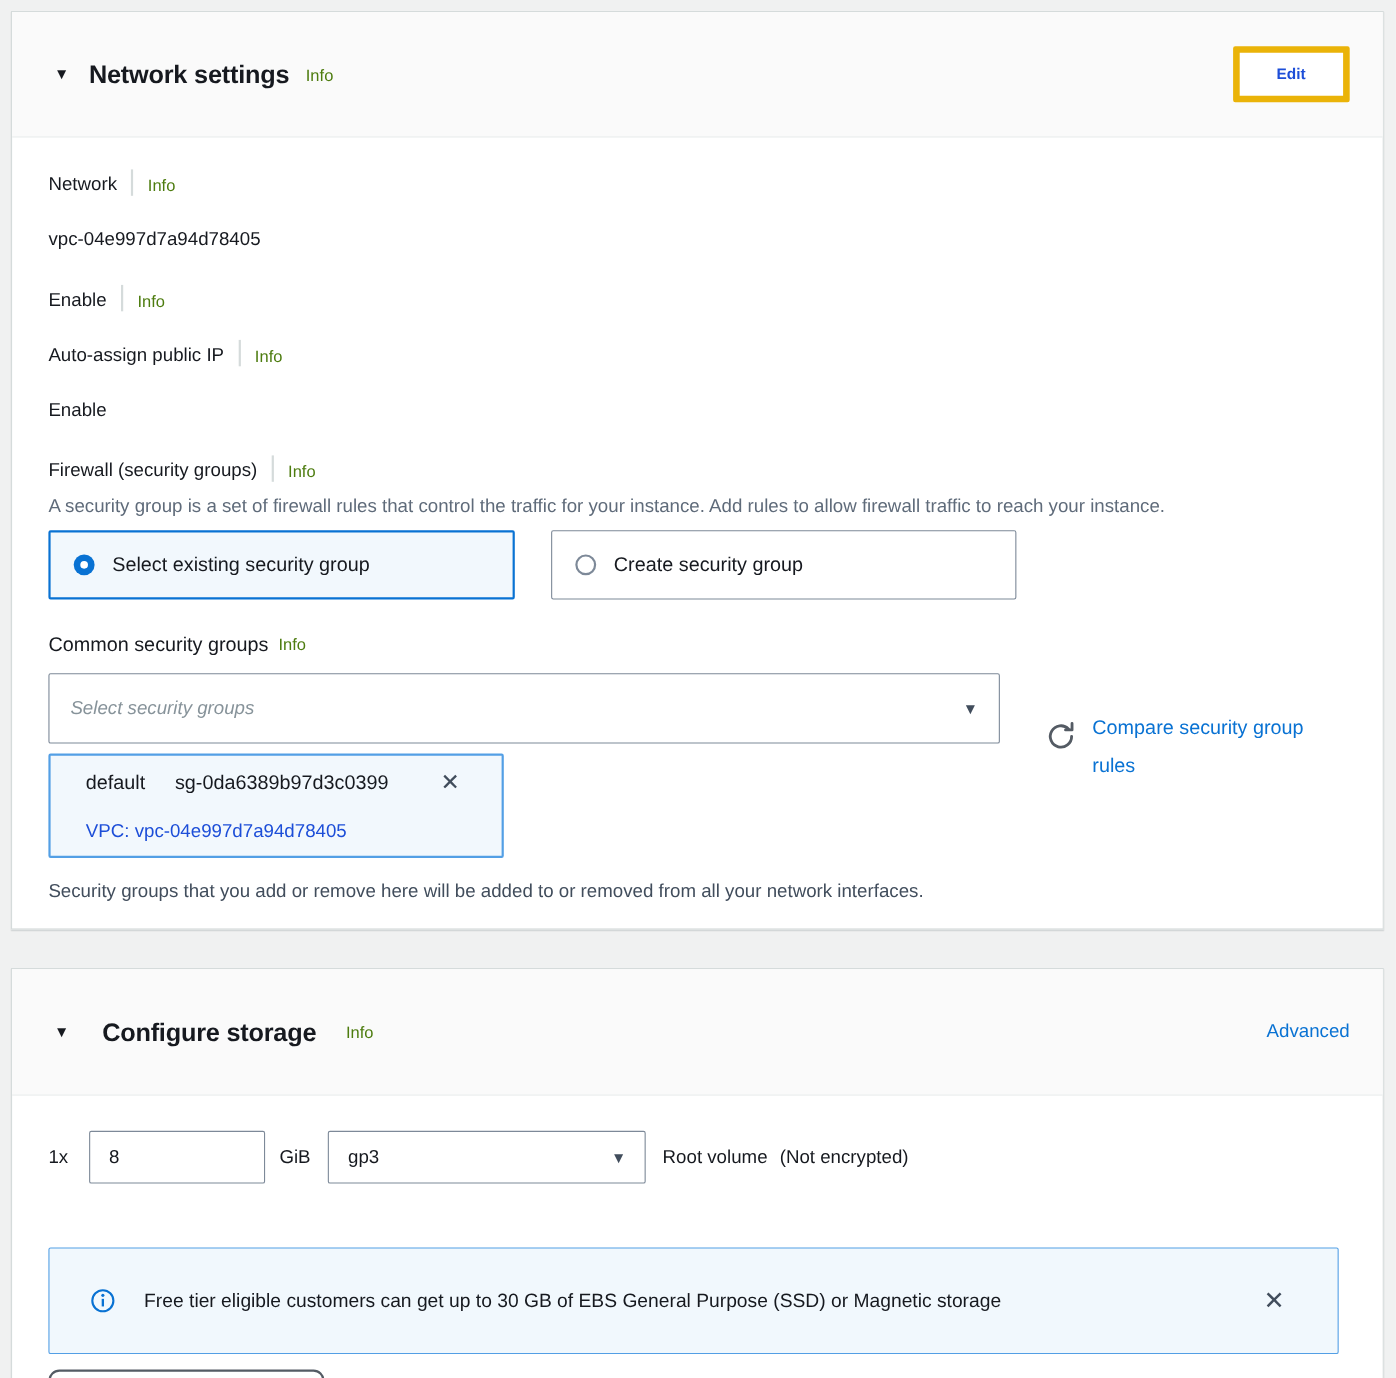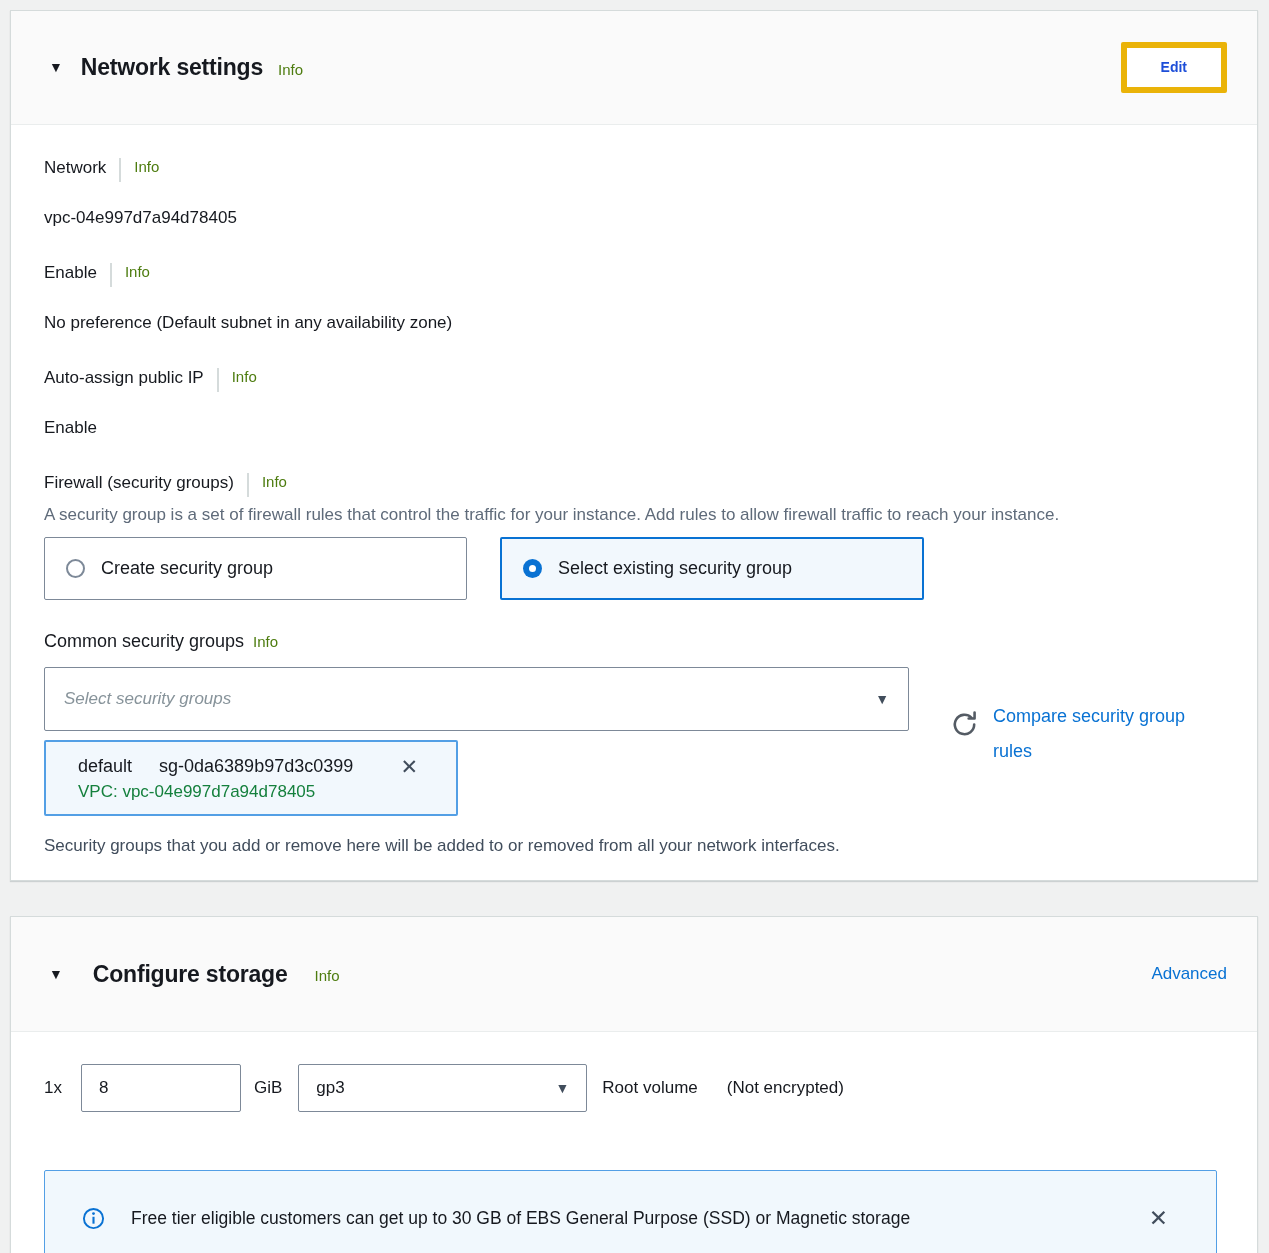--- a/index.html
+++ b/index.html
@@ -33,21 +33,21 @@
   .edit-btn {
     margin-left: auto;
     background: #fff; border: 6px solid #eab308; border-radius: 2px;
     color: #1d4ed8; font-weight: 700; font-size: 14px;
     padding: 11px 34px; cursor: pointer; font-family: inherit; line-height: 1.2;
   }
   .advanced-link { margin-left: auto; color: #0972d3; font-size: 17px; cursor: pointer; }
 
   .panel-body { padding: 33px 40px 24px 33px; }
 
-  .field-label { display: flex; align-items: flex-start; font-size: 17px; height: 20px; margin-bottom: 30px; }
+  .field-label { display: flex; align-items: flex-end; font-size: 17px; height: 20px; margin-bottom: 30px; }
   .label-divider { width: 2px; height: 24px; background: #d5dbdb; margin: 0 13px; }
   .field-value { font-size: 17px; height: 20px; margin-bottom: 35px; }
   .firewall-label { margin-bottom: 0; }
   .field-desc { color: #5f6b7a; font-size: 17px; line-height: 24px; margin-top: 10px; max-width: 1145px; }
 
   .tiles { display: flex; gap: 33px; margin: 10px 0 30px; }
   .tile {
     height: 63px; display: flex; align-items: center; padding: 0 21px;
     border: 1px solid #7d8998; border-radius: 2px; background: #fff;
     font-size: 18px; cursor: pointer;
@@ -77,42 +77,42 @@
   .select-arrow { color: #414d5c; font-size: 14px; }
 
   .chip {
     width: 414px; margin-top: 9px;
     border: 2px solid #539fe5; background: #f2f8fd; border-radius: 2px;
     padding: 13px 32px 12px;
   }
   .chip-line1 { display: flex; align-items: center; font-size: 18px; height: 23px; }
   .chip-name { margin-right: 27px; }
   .chip-x { margin-left: auto; margin-right: 6px; font-size: 21px; color: #414d5c; cursor: pointer; line-height: 1; }
-  .chip-vpc { color: #15803d; font-size: 17px; margin-top: 4px; height: 20px; }
+  .chip-vpc { color: #1d4ed8; font-size: 17px; margin-top: 23px; height: 20px; }
 
   .sg-side { margin-left: 40px; padding-top: 46px; display: flex; align-items: flex-start; }
   .refresh-btn { width: 31px; height: 31px; margin: 10px 13px 0 0; cursor: pointer; flex: none; }
   .compare-link { color: #0972d3; font-size: 18px; line-height: 35px; width: 195px; cursor: pointer; }
 
   .footnote { font-size: 17px; color: #414d5c; margin-top: 20px; height: 20px; }
 
   .storage-body { padding: 32px 40px 0 33px; }
   .vol-row { display: flex; align-items: center; font-size: 17px; }
   .vol-count { width: 24px; margin-right: 13px; }
   .vol-size {
     width: 160px; height: 48px; border: 1px solid #7d8998; border-radius: 2px;
     font-size: 17px; padding: 0 17px; font-family: inherit; color: #16191f;
   }
   .vol-unit { margin: 0 16px 0 13px; }
   .vol-select {
     width: 289px; height: 48px; border: 1px solid #7d8998; border-radius: 2px; background: #fff;
     display: flex; align-items: center; padding: 0 17px; cursor: pointer;
   }
   .vol-type { flex: 1; font-size: 17px; }
-  .vol-desc { margin-left: 15px; display: flex; gap: 29px; }
+  .vol-desc { margin-left: 15px; display: flex; gap: 11px; }
 
   .banner {
     margin-top: 58px; height: 97px;
     border: 1px solid #539fe5; background: #f1f8fd; border-radius: 2px;
     display: flex; align-items: center; padding: 0 48px 0 37px;
   }
   .banner-icon { width: 23px; height: 23px; flex: none; }
   .banner-text { margin-left: 26px; font-size: 17.5px; }
   .banner-x { margin-left: auto; font-size: 23px; color: #414d5c; cursor: pointer; line-height: 1; }
 
@@ -141,44 +141,43 @@
         <span class="label-divider"></span>
         <span class="info-link">Info</span>
       </div>
       <div class="field-value">vpc-04e997d7a94d78405</div>
 
       <div class="field-label">
         <span>Enable</span>
         <span class="label-divider"></span>
         <span class="info-link">Info</span>
       </div>
-      <div class="field-value">No preference (Default subnet in any availability zone)</div>
 
       <div class="field-label">
         <span>Auto-assign public IP</span>
         <span class="label-divider"></span>
         <span class="info-link">Info</span>
       </div>
       <div class="field-value">Enable</div>
 
       <div class="field-label firewall-label">
         <span>Firewall (security groups)</span>
         <span class="label-divider"></span>
         <span class="info-link">Info</span>
       </div>
       <p class="field-desc" style="margin-bottom:0;">A security group is a set of firewall rules that control the traffic for your instance. Add rules to allow firewall traffic to reach your instance.</p>
 
       <div class="tiles">
+        <div class="tile tile-selected">
+          <span class="radio-on"></span>
+          <span>Select existing security group</span>
+        </div>
         <div class="tile tile-create">
           <span class="radio-off"></span>
           <span>Create security group</span>
-        </div>
-        <div class="tile tile-selected">
-          <span class="radio-on"></span>
-          <span>Select existing security group</span>
         </div>
       </div>
 
       <div class="common-label">
         <span>Common security groups</span>
         <span class="info-link">Info</span>
       </div>
 
       <div class="sg-row">
         <div class="sg-main">

